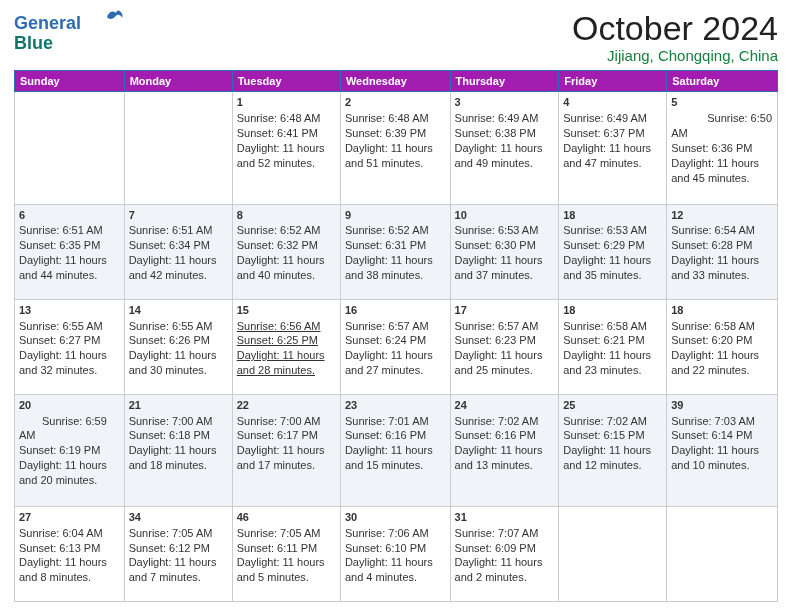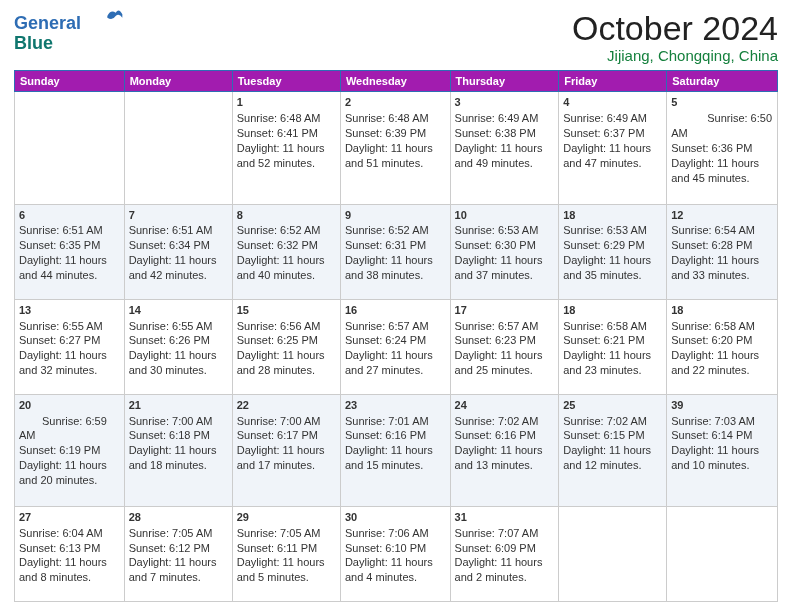--- a/index.html
+++ b/index.html
@@ -178,21 +178,21 @@
 Sunset: 6:28 PM
 Daylight: 11 hours and 33 minutes.</span></td>
         </tr>
         <tr>
           <td><span class="day-num">13</span><span class="day-info" style="white-space: pre-line;">Sunrise: 6:55 AM
 Sunset: 6:27 PM
 Daylight: 11 hours and 32 minutes.</span></td>
           <td><span class="day-num">14</span><span class="day-info" style="white-space: pre-line;">Sunrise: 6:55 AM
 Sunset: 6:26 PM
 Daylight: 11 hours and 30 minutes.</span></td>
-          <td><span class="day-num">15</span><span class="day-info" style="white-space: pre-line;">Sunrise: 6:56 AM
+          <td><span class="day-num">15</span><span class="day-info" style="white-space: pre-line; text-decoration: underline;">Sunrise: 6:56 AM
 Sunset: 6:25 PM
 Daylight: 11 hours and 28 minutes.</span></td>
           <td><span class="day-num">16</span><span class="day-info" style="white-space: pre-line;">Sunrise: 6:57 AM
 Sunset: 6:24 PM
 Daylight: 11 hours and 27 minutes.</span></td>
           <td><span class="day-num">17</span><span class="day-info" style="white-space: pre-line;">Sunrise: 6:57 AM
 Sunset: 6:23 PM
 Daylight: 11 hours and 25 minutes.</span></td>
           <td><span class="day-num">18</span><span class="day-info" style="white-space: pre-line;">Sunrise: 6:58 AM
 Sunset: 6:21 PM
@@ -221,24 +221,24 @@
 Sunset: 6:15 PM
 Daylight: 11 hours and 12 minutes.</span></td>
           <td><span class="day-num">39</span><span class="day-info" style="white-space: pre-line;">Sunrise: 7:03 AM
 Sunset: 6:14 PM
 Daylight: 11 hours and 10 minutes.</span></td>
         </tr>
         <tr>
           <td><span class="day-num">27</span><span class="day-info" style="white-space: pre-line;">Sunrise: 6:04 AM
 Sunset: 6:13 PM
 Daylight: 11 hours and 8 minutes.</span></td>
-          <td><span class="day-num">28</span><span class="day-info" style="white-space: pre-line;">Sunrise: 7:05 AM
+          <td><span class="day-num">34</span><span class="day-info" style="white-space: pre-line;">Sunrise: 7:05 AM
 Sunset: 6:12 PM
 Daylight: 11 hours and 7 minutes.</span></td>
-          <td><span class="day-num">29</span><span class="day-info" style="white-space: pre-line;">Sunrise: 7:05 AM
+          <td><span class="day-num">46</span><span class="day-info" style="white-space: pre-line;">Sunrise: 7:05 AM
 Sunset: 6:11 PM
 Daylight: 11 hours and 5 minutes.</span></td>
           <td><span class="day-num">30</span><span class="day-info" style="white-space: pre-line;">Sunrise: 7:06 AM
 Sunset: 6:10 PM
 Daylight: 11 hours and 4 minutes.</span></td>
           <td><span class="day-num">31</span><span class="day-info" style="white-space: pre-line;">Sunrise: 7:07 AM
 Sunset: 6:09 PM
 Daylight: 11 hours and 2 minutes.</span></td>
           <td class="empty"></td>
           <td class="empty"></td>

